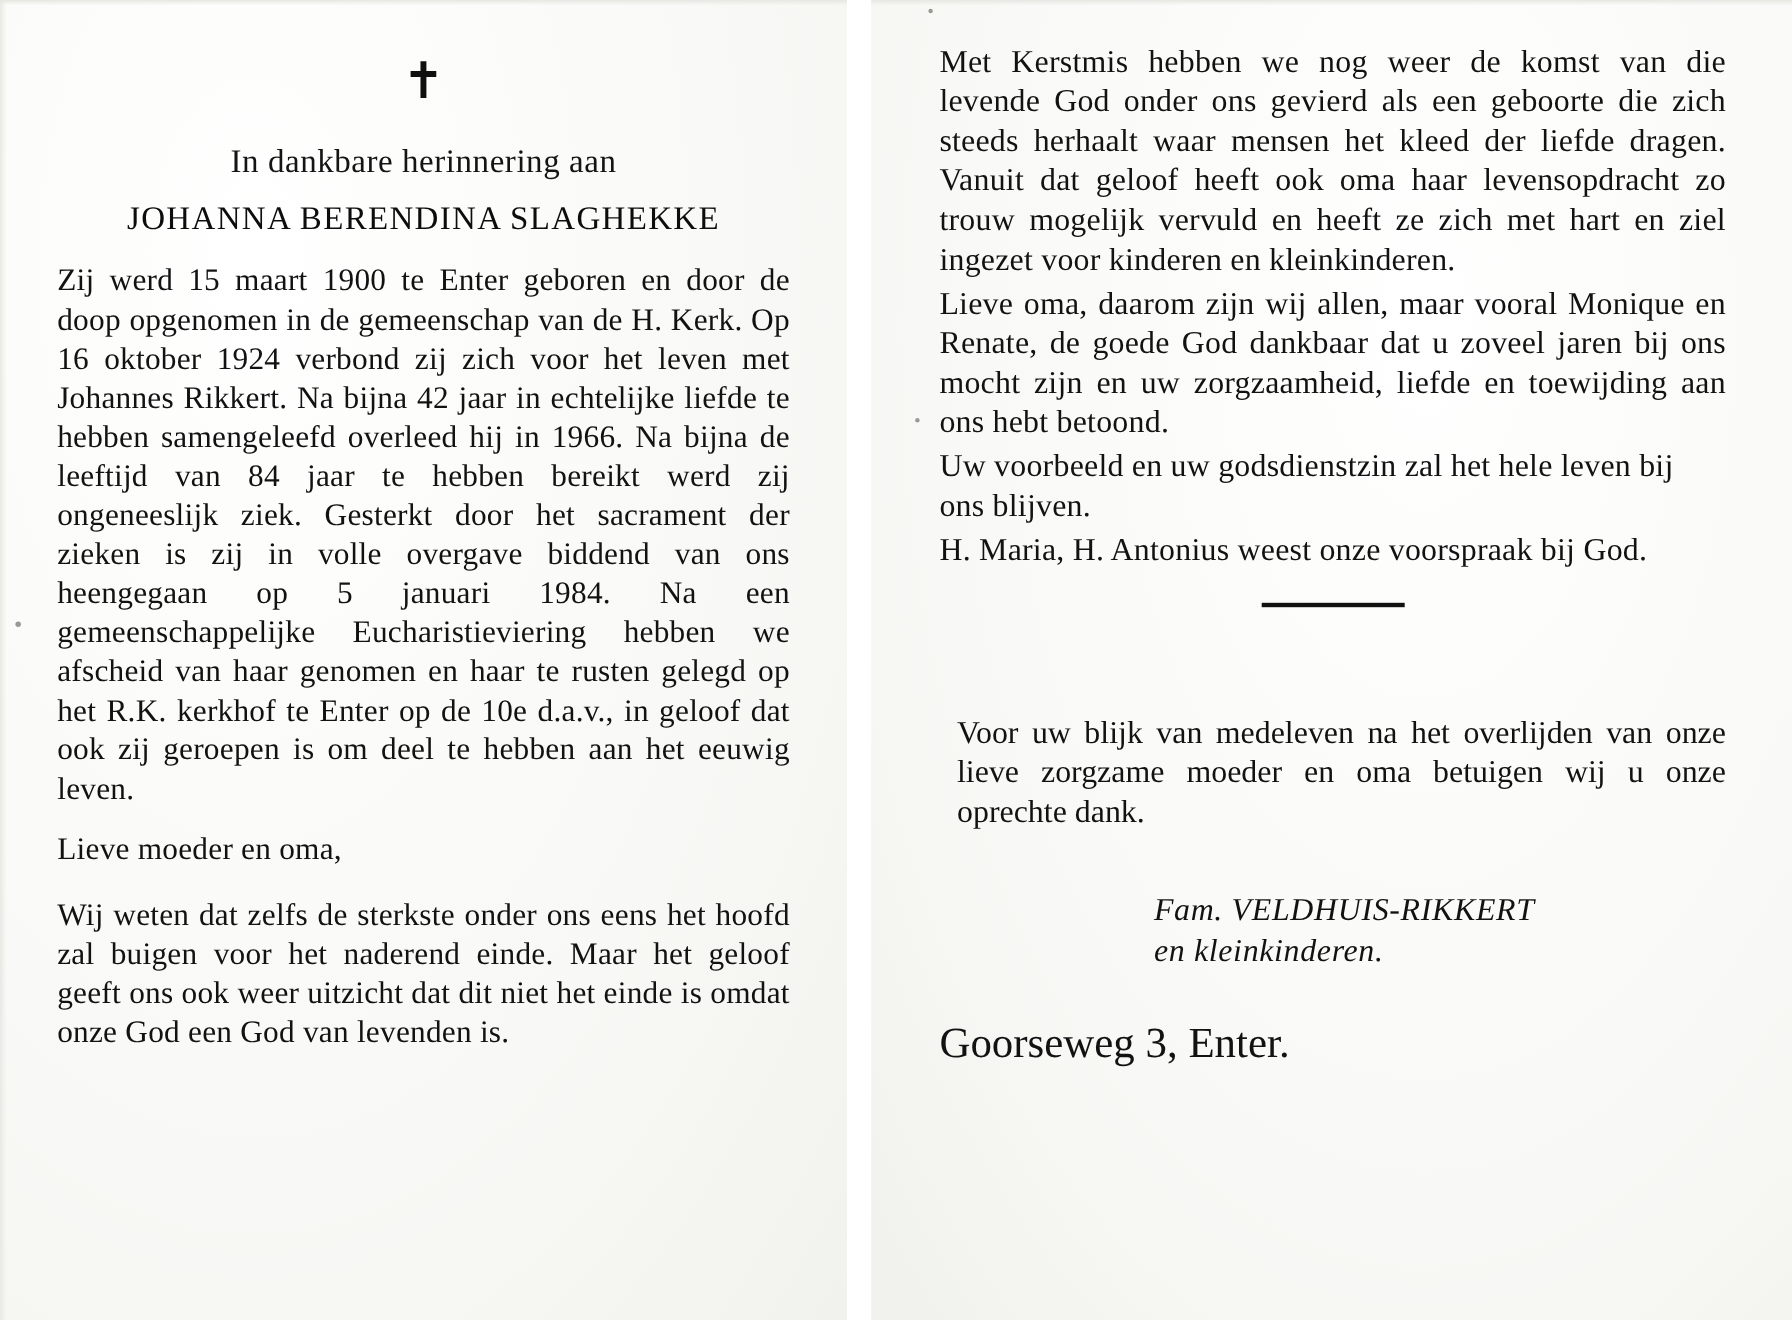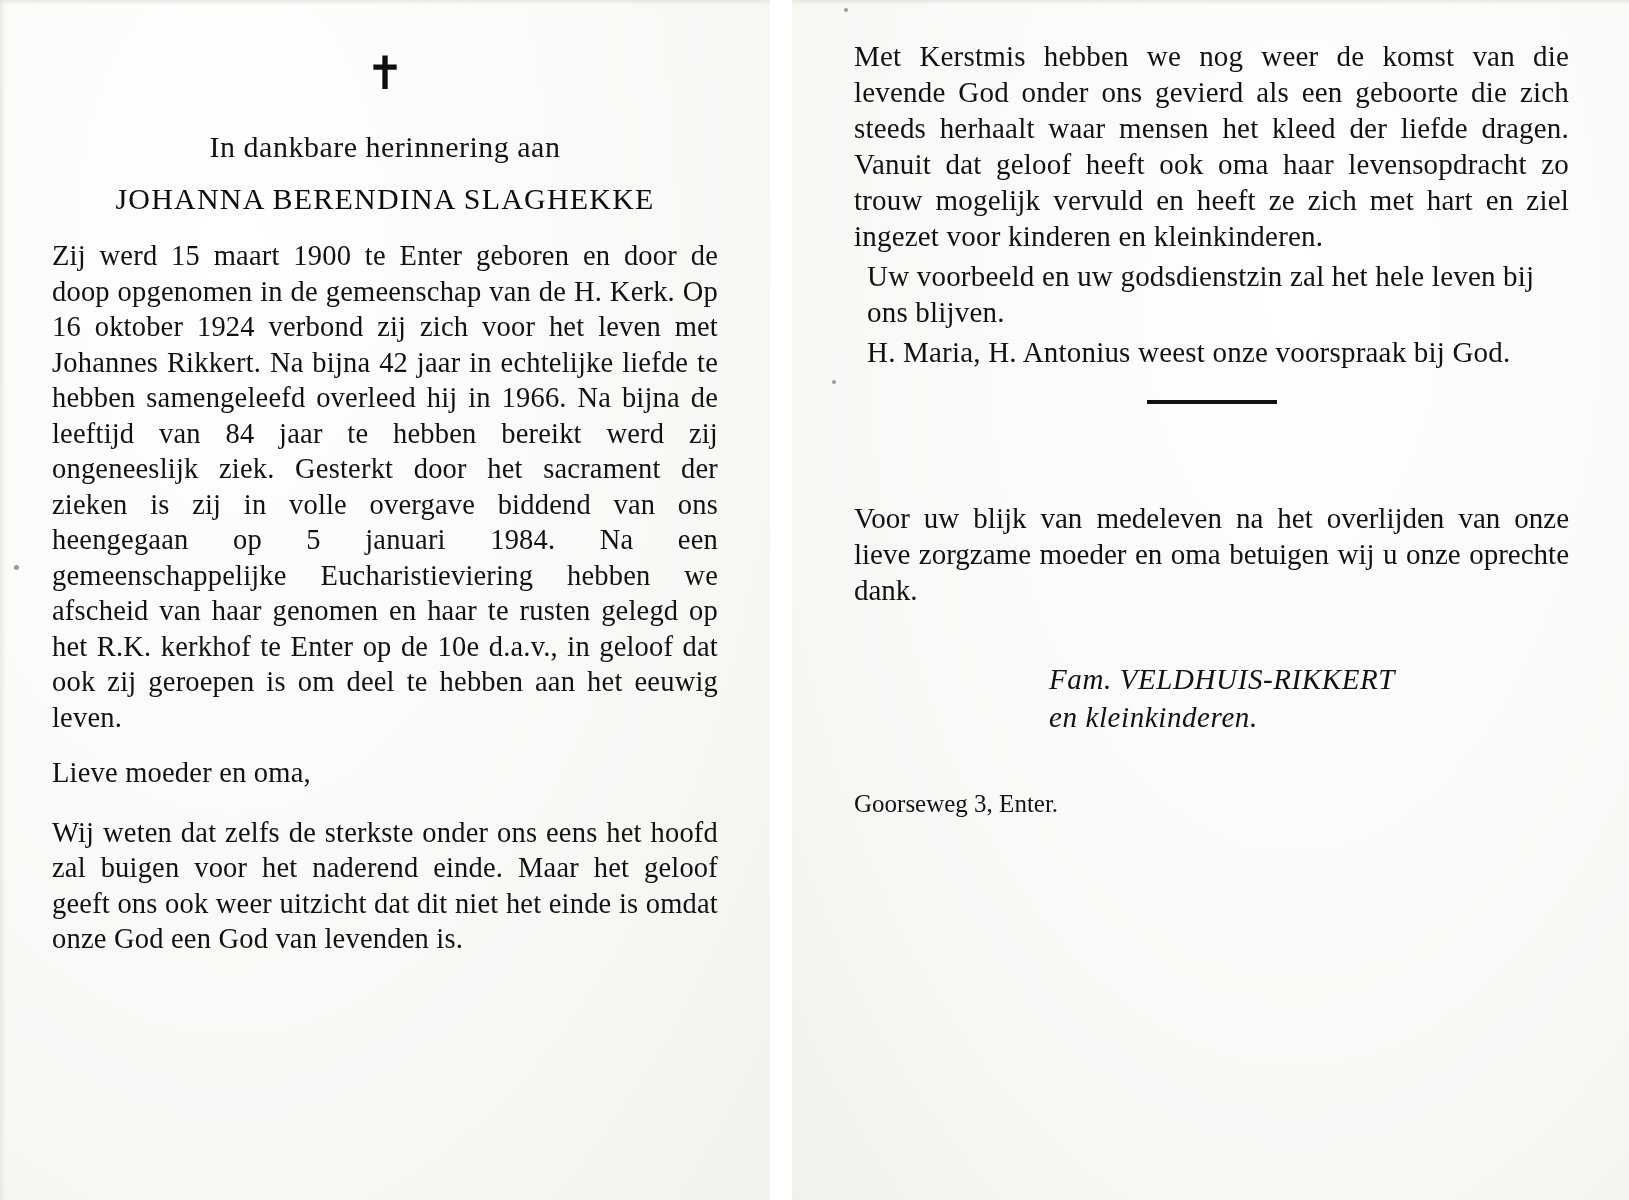--- a/index.html
+++ b/index.html
@@ -81,48 +81,48 @@
   .body-text.tight { margin-bottom: 24px; }
   .left-block p:last-child { margin-bottom: 0; }
   .right-text {
     font-size: 29px;
     line-height: 36px;
     text-align: justify;
     color: #121212;
     margin: 0 0 4px 0;
     letter-spacing: 0.2px;
   }
-  .right-text.nojust { text-align: left; margin-left: 13px; }
+  .right-text.nojust { text-align: left; }
   .rule {
     width: 130px;
     height: 4px;
     background: #111111;
     margin: 30px auto 0 auto;
   }
   .spacer-lg { height: 96px; }
   .thanks {
     font-size: 29px;
     line-height: 36px;
     text-align: justify;
     color: #121212;
-    margin: 0 0 52px 0;
+    margin: 0 0 52px 16px;
   }
   .signature {
     text-align: left;
     padding-left: 195px;
     font-size: 29px;
     line-height: 38px;
     color: #121212;
     letter-spacing: 0.6px;
     font-style: italic;
   }
   .signature .fam { white-space: nowrap; }
   .address {
-    margin-top: 54px;
-    font-size: 25px;
+    margin-top: 42px;
+    font-size: 39px;
     color: #121212;
   }
   
   .edge-left {
     position: absolute;
     left: 0; top: 0; bottom: 0; width: 6px;
     background: linear-gradient(to right, #e9e9e4, rgba(255,255,255,0));
     pointer-events: none;
   }
   .edge-top {
@@ -161,20 +161,21 @@
 
     <div class="speck" style="left:14px; top:565px; width:5px; height:5px;"></div>
   </div>
 
   <div class="gutter"></div>
 
   <div class="page page-right">
     <div class="edge-top"></div>
 
     <p class="right-text">Met Kerstmis hebben we nog weer de komst van die levende God onder ons gevierd als een geboorte die zich steeds herhaalt waar mensen het kleed der liefde dragen. Vanuit dat geloof heeft ook oma haar levensopdracht zo trouw mogelijk vervuld en heeft ze zich met hart en ziel ingezet voor kinderen en kleinkinderen.</p>
+    <p class="right-text">Lieve oma, daarom zijn wij allen, maar vooral Monique en Renate, de goede God dankbaar dat u zoveel jaren bij ons mocht zijn en uw zorgzaamheid, liefde en toewijding aan ons hebt betoond.</p>
     <p class="right-text nojust">Uw voorbeeld en uw godsdienstzin zal het hele leven bij ons blijven.</p>
     <p class="right-text nojust">H. Maria, H. Antonius weest onze voorspraak bij God.</p>
 
     <div class="rule"></div>
 
     <div class="spacer-lg"></div>
 
     <p class="thanks">Voor uw blijk van medeleven na het overlijden van onze lieve zorgzame moeder en oma betuigen wij u onze oprechte dank.</p>
 
     <div class="signature">

